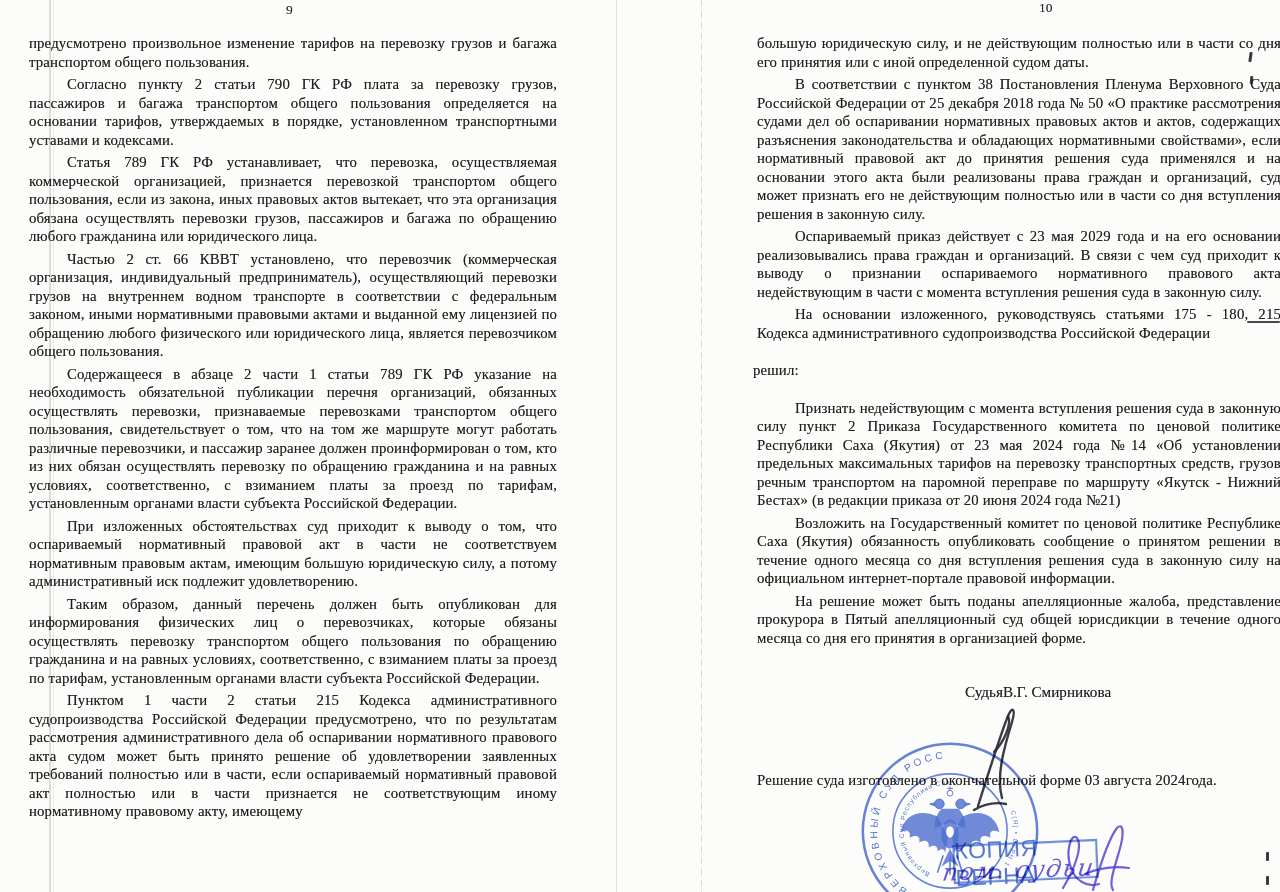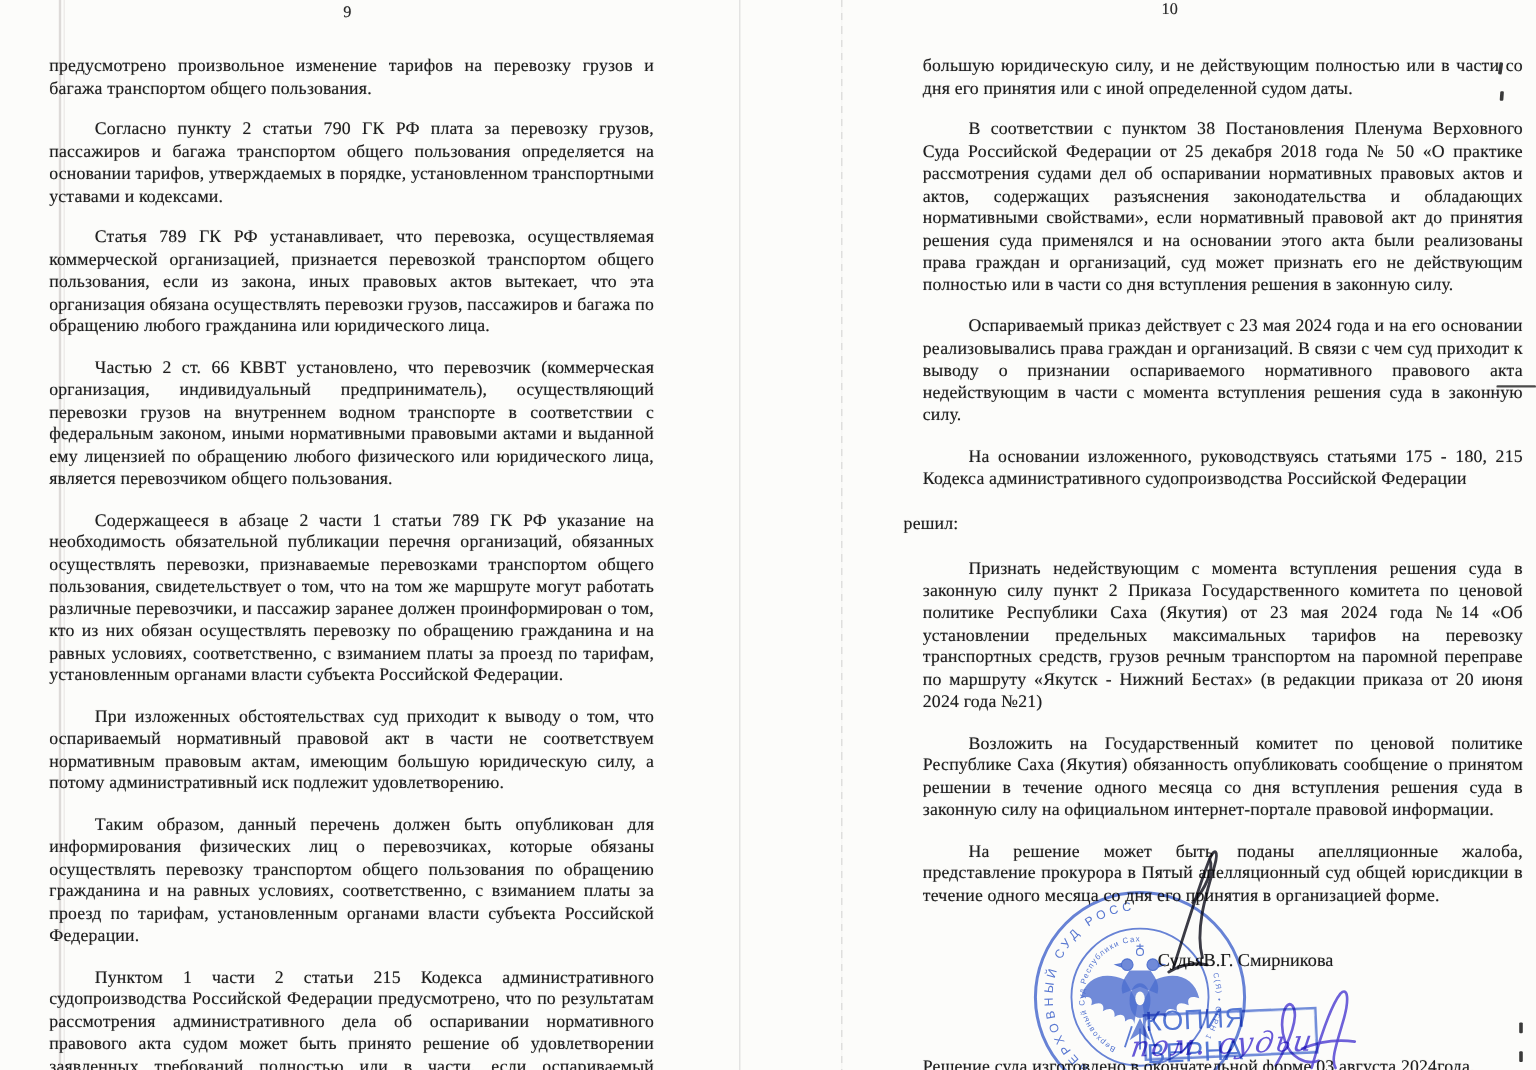--- a/index.html
+++ b/index.html
@@ -5,35 +5,35 @@
   html,body{margin:0;padding:0;}
   body{
     width:1280px;height:892px;position:relative;overflow:hidden;
     background:#fcfcfa;
     font-family:"Liberation Serif", serif;
   }
   .page{position:absolute;top:30px;z-index:2;}
   .page-left{left:25px;width:536px;}
   .page-right{left:753px;width:532px;}
   .page p{
-    margin:16px;padding:0;
+    margin:4px;padding:0;
     font-size:14.8px;line-height:18.5px;color:#1f1f1f;
     text-align:justify;text-indent:38px;
     letter-spacing:.15px;
     text-shadow:0 0 .6px rgba(35,35,35,.55);
   }
   .page p.no-ind{text-indent:0;}
   .page p.center{text-align:left;text-indent:0;margin:19px 0;}
   .page-number{
     position:absolute;top:2px;z-index:2;
     font-size:13.5px;color:#2a2a2a;font-family:"Liberation Serif",serif;
     text-shadow:0 0 .6px rgba(35,35,35,.5);
   }
   .pn-left{left:286px;}
-  .pn-right{left:968px;top:0px;}
+  .pn-right{left:1039px;top:0px;}
   .sig-row{
     display:flex;justify-content:center;
     margin-top:36px;padding-left:52px;padding-right:14px;
   }
   .sig-row span{
     font-size:15.2px;color:#1f1f1f;text-shadow:0 0 .6px rgba(35,35,35,.55);
   }
   .final-note{margin-top:70px !important;}
   
   .fold-line{position:absolute;top:0;height:892px;z-index:1;}
@@ -97,21 +97,21 @@
   <p>Частью 2 ст. 66 КВВТ установлено, что перевозчик (коммерческая организация, индивидуальный предприниматель), осуществляющий перевозки грузов на внутреннем водном транспорте в соответствии с федеральным законом, иными нормативными правовыми актами и выданной ему лицензией по обращению любого физического или юридического лица, является перевозчиком общего пользования.</p>
   <p>Содержащееся в абзаце 2 части 1 статьи 789 ГК РФ указание на необходимость обязательной публикации перечня организаций, обязанных осуществлять перевозки, признаваемые перевозками транспортом общего пользования, свидетельствует о том, что на том же маршруте могут работать различные перевозчики, и пассажир заранее должен проинформирован о том, кто из них обязан осуществлять перевозку по обращению гражданина и на равных условиях, соответственно, с взиманием платы за проезд по тарифам, установленным органами власти субъекта Российской Федерации.</p>
   <p>При  изложенных обстоятельствах суд приходит к выводу о том, что оспариваемый нормативный правовой акт в части  не соответствуем нормативным правовым  актам, имеющим  большую юридическую силу, а потому  административный иск подлежит удовлетворению.</p>
   <p>Таким образом, данный перечень должен быть опубликован для информирования физических лиц о перевозчиках, которые  обязаны осуществлять перевозку транспортом общего пользования по обращению гражданина и на равных условиях, соответственно, с взиманием платы за проезд по тарифам, установленным органами власти субъекта Российской Федерации.</p>
   <p>Пунктом  1  части  2  статьи  215  Кодекса  административного судопроизводства Российской Федерации  предусмотрено, что по результатам рассмотрения административного дела об оспаривании нормативного правового акта судом может быть принято решение об удовлетворении заявленных требований полностью или в части, если оспариваемый нормативный правовой акт полностью или в части признается не  соответствующим иному нормативному правовому акту, имеющему</p>
 </div>
 
 <div class="page page-right">
   <p class="no-ind">большую юридическую силу, и не действующим полностью или в части со дня его принятия или с иной определенной судом даты.</p>
   <p>В соответствии с пунктом 38 Постановления Пленума Верховного Суда Российской Федерации от 25 декабря 2018 года № 50 «О практике рассмотрения судами дел об оспаривании нормативных правовых актов и актов, содержащих разъяснения законодательства и обладающих нормативными свойствами», если нормативный правовой акт до принятия решения суда применялся и на основании этого акта были реализованы права граждан и организаций, суд может признать его не действующим полностью или в части со дня вступления решения в законную силу.</p>
-  <p>Оспариваемый приказ действует с 23 мая 2024 года и на его основании реализовывались права граждан и организаций. В связи с чем суд приходит к выводу о признании оспариваемого нормативного правового  акта недействующим в части с момента вступления решения суда в законную силу.</p>
+  <p>Оспариваемый приказ действует с 23 мая 2029 года и на его основании реализовывались права граждан и организаций. В связи с чем суд приходит к выводу о признании оспариваемого нормативного правового  акта недействующим в части с момента вступления решения суда в законную силу.</p>
   <p>На основании изложенного, руководствуясь статьями 175 - 180, 215 Кодекса административного судопроизводства Российской Федерации</p>
   <p class="center">решил:</p>
   <p>Признать недействующим с момента вступления решения суда в законную силу пункт 2 Приказа Государственного комитета по ценовой политике Республики Саха (Якутия) от 23 мая 2024 года №14 «Об установлении предельных максимальных тарифов на перевозку транспортных средств, грузов речным транспортом на паромной переправе по маршруту «Якутск - Нижний Бестах» (в редакции приказа от 20 июня 2024 года №21)</p>
   <p>Возложить на Государственный комитет по ценовой политике Республике Саха (Якутия) обязанность опубликовать сообщение о принятом решении в течение одного месяца со дня вступления решения суда в законную силу на официальном интернет-портале правовой информации.</p>
   <p>На решение может быть поданы апелляционные жалоба, представление прокурора в Пятый апелляционный суд общей юрисдикции в течение одного месяца со дня его принятия в организацией форме.</p>
   <div class="sig-row">
     <span>Судья</span>
     <span>В.Г. Смирникова</span>
   </div>
   <p class="no-ind final-note">Решение суда изготовлено в окончательной форме  03 августа 2024года.</p>

